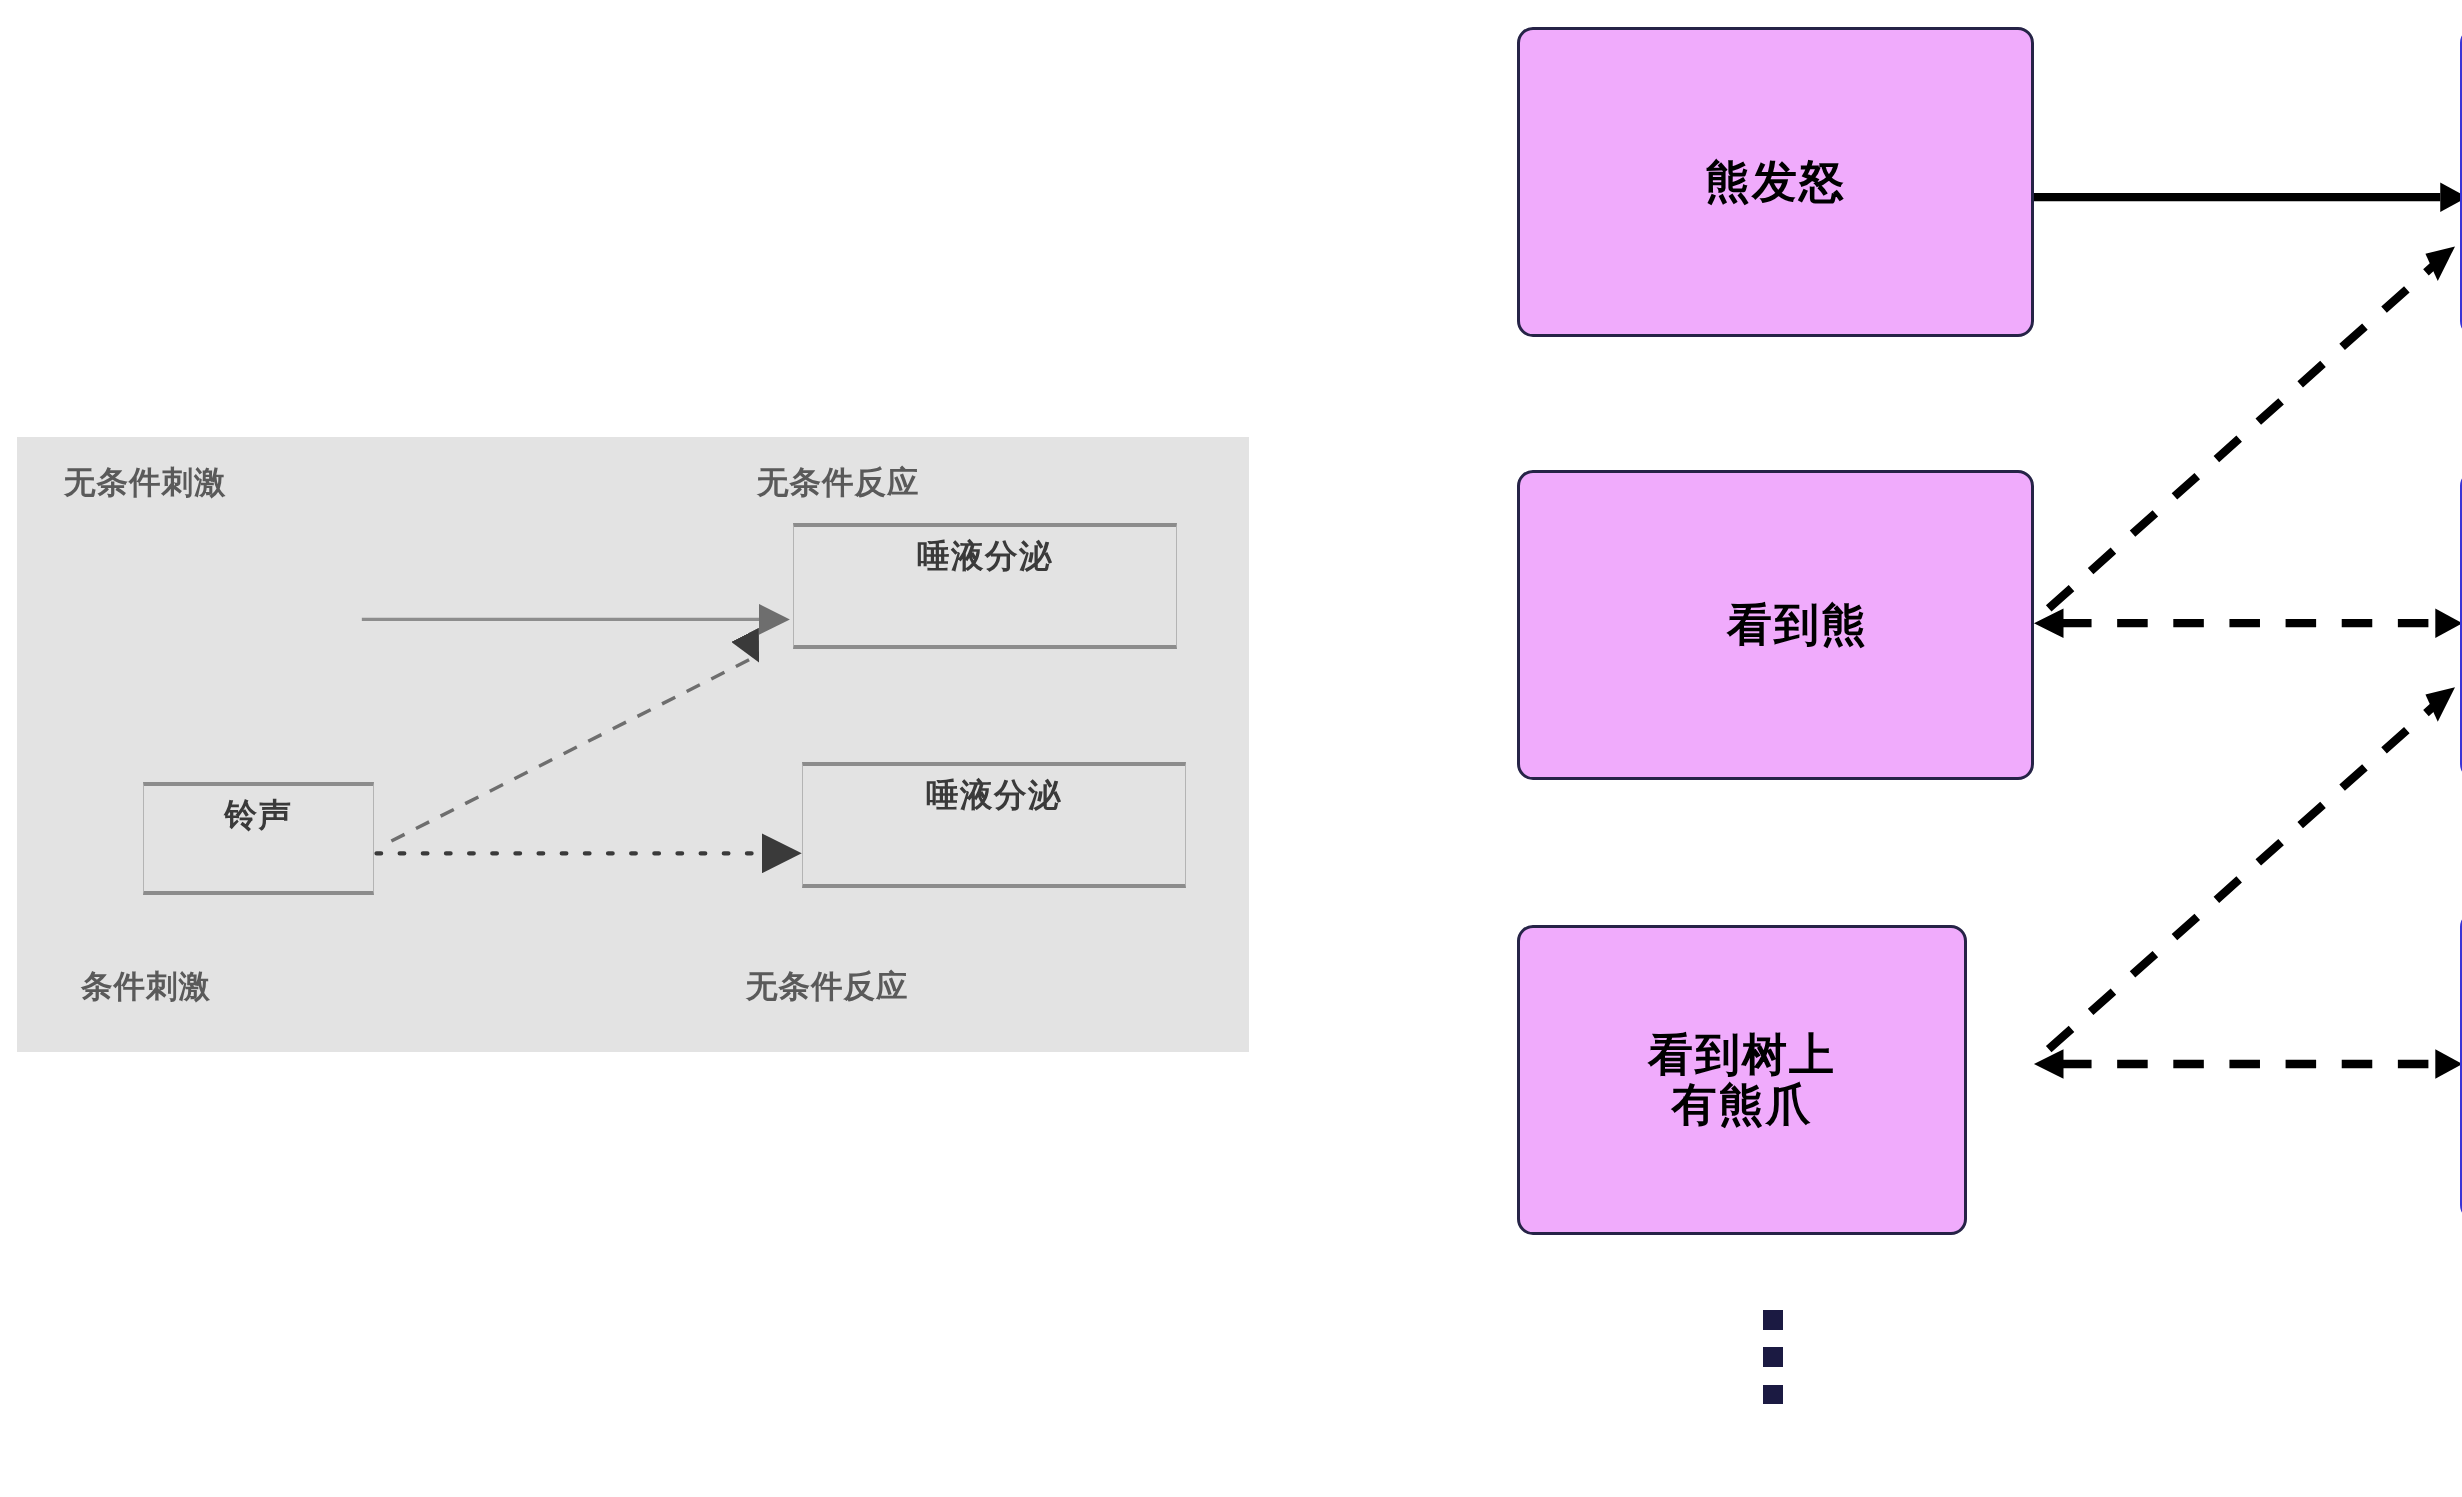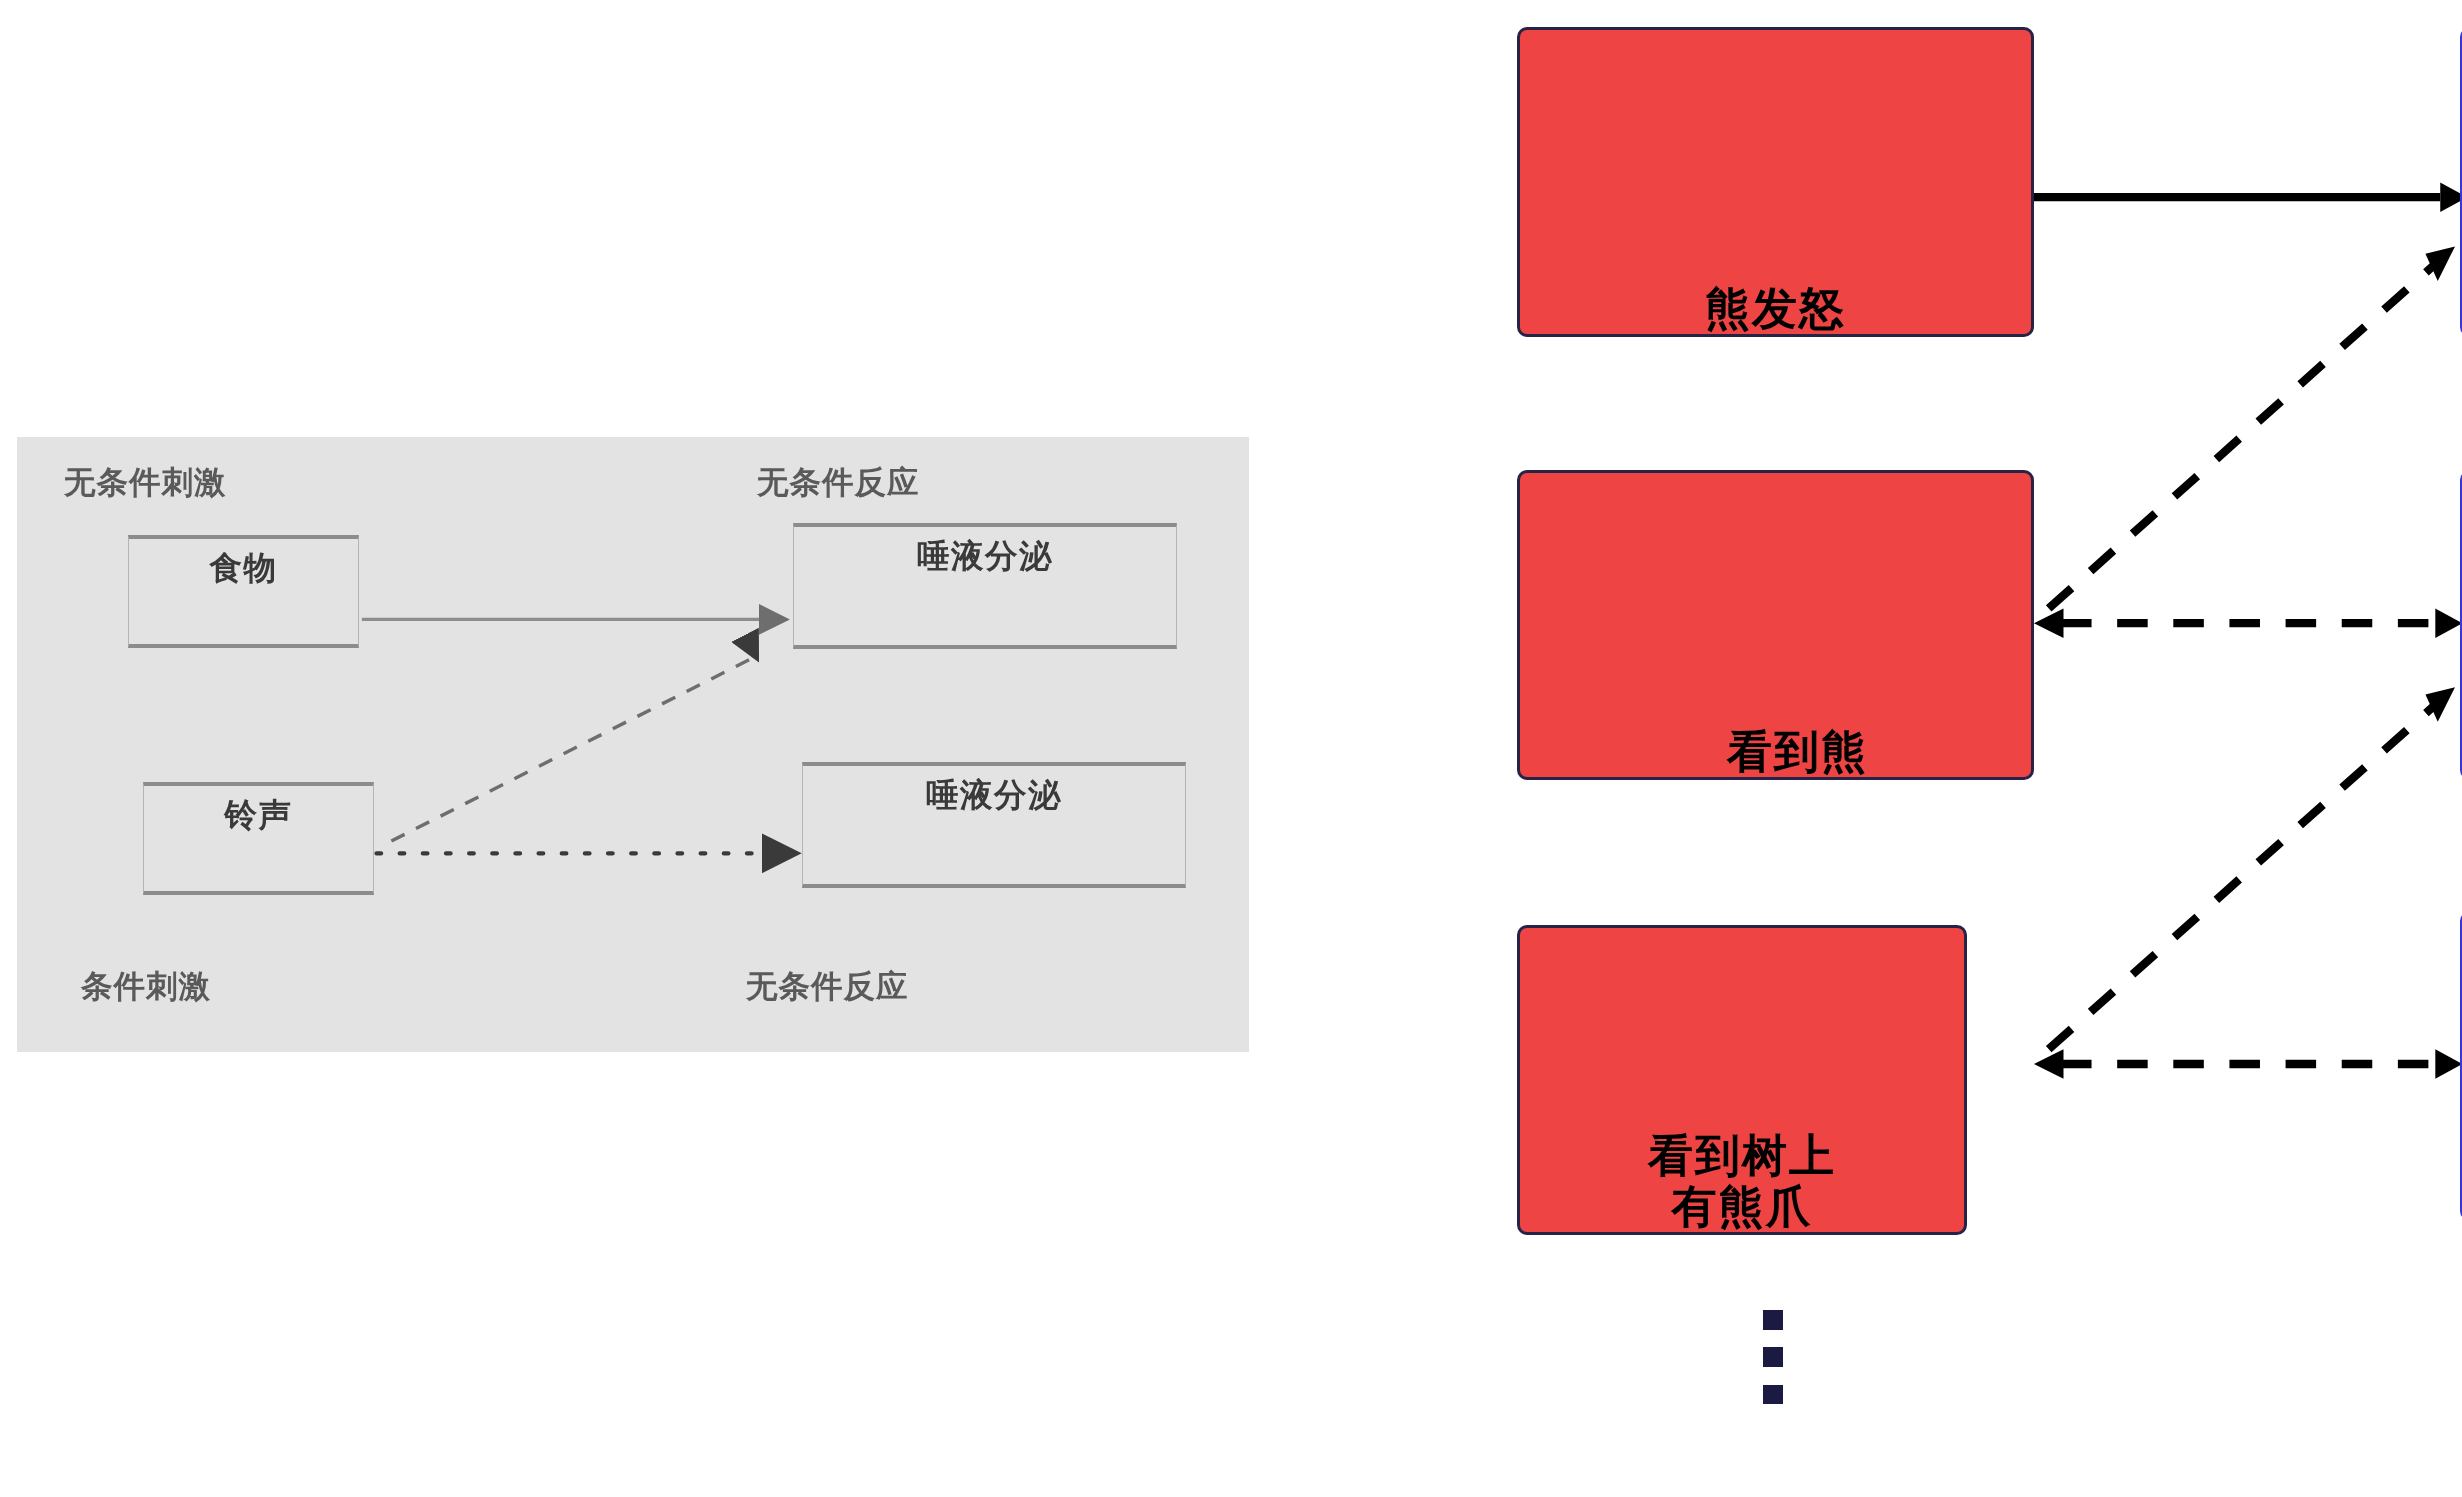--- a/index.html
+++ b/index.html
@@ -12,22 +12,22 @@
   .cc-label{position:absolute;color:#5A5A5A;font-size:31.5px;font-weight:700;
             letter-spacing:1px;white-space:nowrap;}
   .cc-box{position:absolute;background:#E3E3E3;border:1.5px solid #B4B4B4;
           border-top:4.4px solid #8C8C8C;border-bottom:4.4px solid #8C8C8C;
           box-sizing:border-box;}
   .cc-box > span{position:absolute;left:0;right:0;top:7.9px;text-align:center;
           color:#3A3A3A;font-size:32.5px;font-weight:700;letter-spacing:1.5px;
           white-space:nowrap;}
 
   
-  .node{position:absolute;box-sizing:border-box;background:#ef4444;
-        border-radius:10px;display:flex;align-items:flex-end;justify-content:center;
+  .node{position:absolute;box-sizing:border-box;background:#f0abfc;
+        border-radius:16px;display:flex;align-items:center;justify-content:center;
         text-align:center;line-height:1.12;}
   .node.dark{border:3.4px solid #262347;}
   .node.blue{border:3.4px solid #3A35D6;}
   .node .cn{color:#000;font-size:45px;font-weight:700;letter-spacing:2px;}
 
   
   .ellipsis{position:absolute;display:flex;flex-direction:column;gap:17.7px;}
   .ellipsis i{display:block;width:19.7px;height:19.7px;}
   .ellipsis.navy i{background:#1B1A42;}
 
@@ -40,23 +40,20 @@
 <div id="cc-panel">
 
   <span class="cc-label" style="left:47px;top:24.6px;">无条件刺激</span>
 
   <span class="cc-label" style="left:740px;top:24.6px;">无条件反应</span>
 
   <span class="cc-label" style="left:64px;top:529px;">条件刺激</span>
 
   <span class="cc-label" style="left:729px;top:529px;">无条件反应</span>
 
-  <div class="cc-box" style="left:111px;top:98px;width:231px;height:113px;">
-    <span>食物</span>
-  </div>
 
   <div class="cc-box" style="left:126px;top:345px;width:231px;height:113px;">
     <span>铃声</span>
   </div>
 
   <div class="cc-box" style="left:776px;top:86px;width:384px;height:126px;">
     <span>唾液分泌</span>
   </div>
 
   <div class="cc-box" style="left:785px;top:325px;width:384px;height:126px;">

